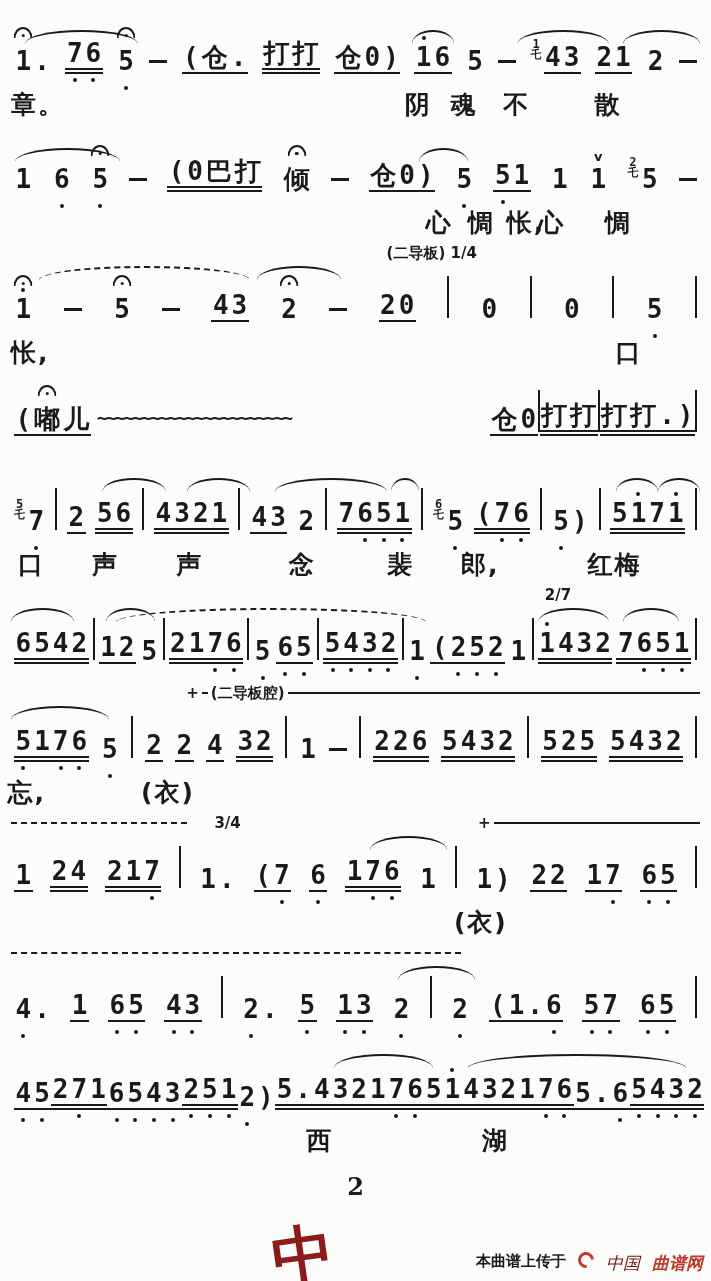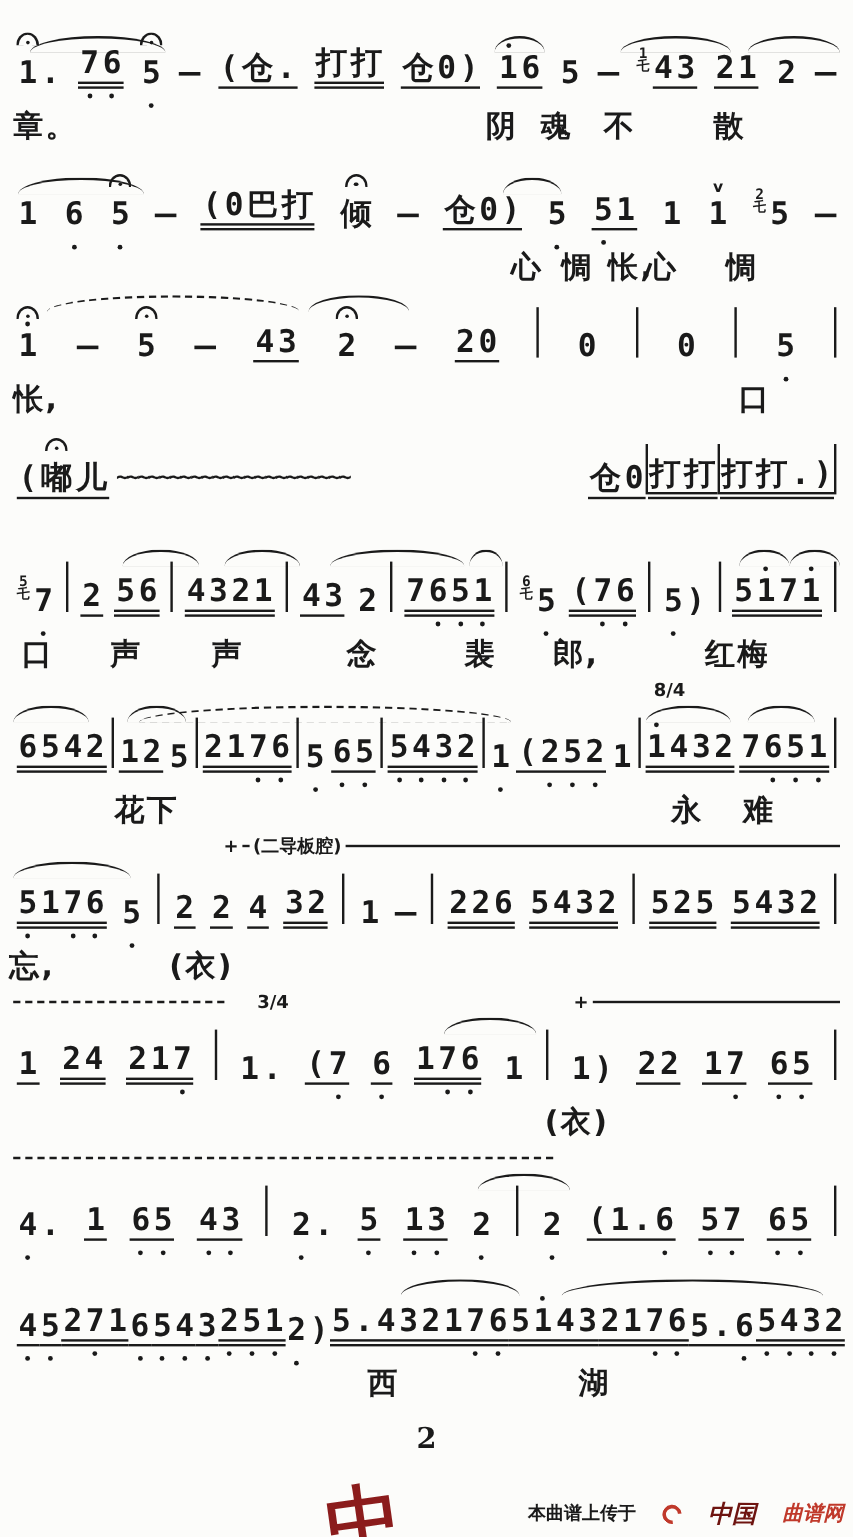--- a/index.html
+++ b/index.html
@@ -33,23 +33,23 @@
   .barline{width:2px;height:42px;background:var(--ink,#1a1a1a);margin-bottom:4px}
   .dash{width:18px;height:3.5px;background:var(--ink,#1a1a1a);margin-bottom:11px}
   .wavytok{flex:1 1 auto;overflow:hidden;white-space:nowrap;font-size:18px;letter-spacing:-2px;margin:0 6px 8px;font-weight:700}
   .lyrrow{position:relative;height:32px}
   .lyrrow.empty{height:10px}
   .lyr{position:absolute;top:0;font-size:25px;font-weight:700;letter-spacing:2px;white-space:nowrap}
   .pagenum{text-align:center;font-size:24px;font-weight:700;margin-top:16px;font-family:"DejaVu Serif",serif}
   .logo{display:flex;align-items:flex-end;margin:16px 0 0 272px;height:96px}
   .logo-seal{position:relative;width:94px;height:96px;color:var(--seal-red,#8b1c1c)}
   .seal-zhong{position:absolute;left:0;top:-4px;font-size:62px;font-weight:700;transform:rotate(-8deg)}
-  .footer{position:absolute;right:8px;bottom:6px;display:flex;align-items:center;gap:22px;font-size:15px;font-weight:700}
+  .footer{position:absolute;right:8px;bottom:6px;display:flex;align-items:flex-start;gap:12px;font-size:15px;font-weight:700}
   .f-icon{width:16px;height:16px;border:3.5px solid var(--footer-red,#c0392b);border-right-color:transparent;border-radius:50%;box-sizing:border-box;transform:rotate(40deg)}
-  .f-site-bold{font-size:20px;font-weight:700;font-style:italic;color:#6e1410}
+  .f-site-bold{font-size:17px;font-weight:400;font-style:italic;color:#6e1410}
   .f-site-light{font-size:17px;font-weight:800;font-style:italic;color:var(--footer-red,#c0392b)}
 </style>
 </head>
 <body>
 
 <div id="score">
     <div class="system">
       <div class="annrow"></div>
       <div class="noterow">
         <div class="slur" style="left: 3%; width: 16%;"></div>
@@ -213,20 +213,23 @@
       </div>
       <div class="lyrrow">
         <span class="lyr" style="left: 60%;">心</span>
         <span class="lyr" style="left: 66%;">惆</span>
         <span class="lyr" style="left: 71.5%;">怅,</span>
         <span class="lyr" style="left: 76%;">心</span>
         <span class="lyr" style="left: 85.5%;">惆</span>
       </div>
     </div>
     <div class="system">
+      <div class="annrow">
+        <span class="ann" style="left: 54%;">(二导板) 1/4</span>
+      </div>
       <div class="noterow">
         <div class="slur dashed" style="left: 5%; width: 30%;"></div>
         <div class="slur" style="left: 36%; width: 12%;"></div>
         <span class="tok">
           <span class="chars u0">
             <span class="ch da">1<span class="fm"></span></span>
           </span>
         </span>
         <div class="dash"></div>
         <span class="tok">
@@ -415,21 +418,21 @@
         <span class="lyr" style="left: 12.5%;">声</span>
         <span class="lyr" style="left: 24.5%;">声</span>
         <span class="lyr" style="left: 40.5%;">念</span>
         <span class="lyr" style="left: 54.5%;">裴</span>
         <span class="lyr" style="left: 65%;">郎,</span>
         <span class="lyr" style="left: 83%;">红梅</span>
       </div>
     </div>
     <div class="system">
       <div class="annrow">
-        <span class="ann" style="left: 76.5%;">8/4</span>
+        <span class="ann" style="left: 76.5%;">2/7</span>
       </div>
       <div class="noterow">
         <div class="slur" style="left: 1%; width: 9%;"></div>
         <div class="slur" style="left: 14.5%; width: 7%;"></div>
         <div class="slur dashed" style="left: 16%; width: 44%;"></div>
         <div class="slur" style="left: 76%; width: 10%;"></div>
         <div class="slur" style="left: 88%; width: 8%;"></div>
         <span class="tok">
           <span class="chars u2">
             <span class="ch">6</span>
@@ -510,25 +513,20 @@
         </span>
         <span class="tok">
           <span class="chars u2">
             <span class="ch">7</span>
             <span class="ch db">6</span>
             <span class="ch db">5</span>
             <span class="ch db">1</span>
           </span>
         </span>
         <div class="barline"></div>
-      </div>
-      <div class="lyrrow">
-        <span class="lyr" style="left: 13%;">花下</span>
-        <span class="lyr" style="left: 79%;">永</span>
-        <span class="lyr" style="left: 87.5%;">难</span>
       </div>
     </div>
     <div class="system">
       <div class="annrow">
         <span class="ann" style="left: 25.5%;">+</span>
         <span class="ann" style="left: 29%;">(二导板腔)</span>
         <div class="rule" style="left: 28%; width: 71%; top: 8px;"></div>
       </div>
       <div class="noterow">
         <div class="slur" style="left: 1%; width: 14%;"></div>

